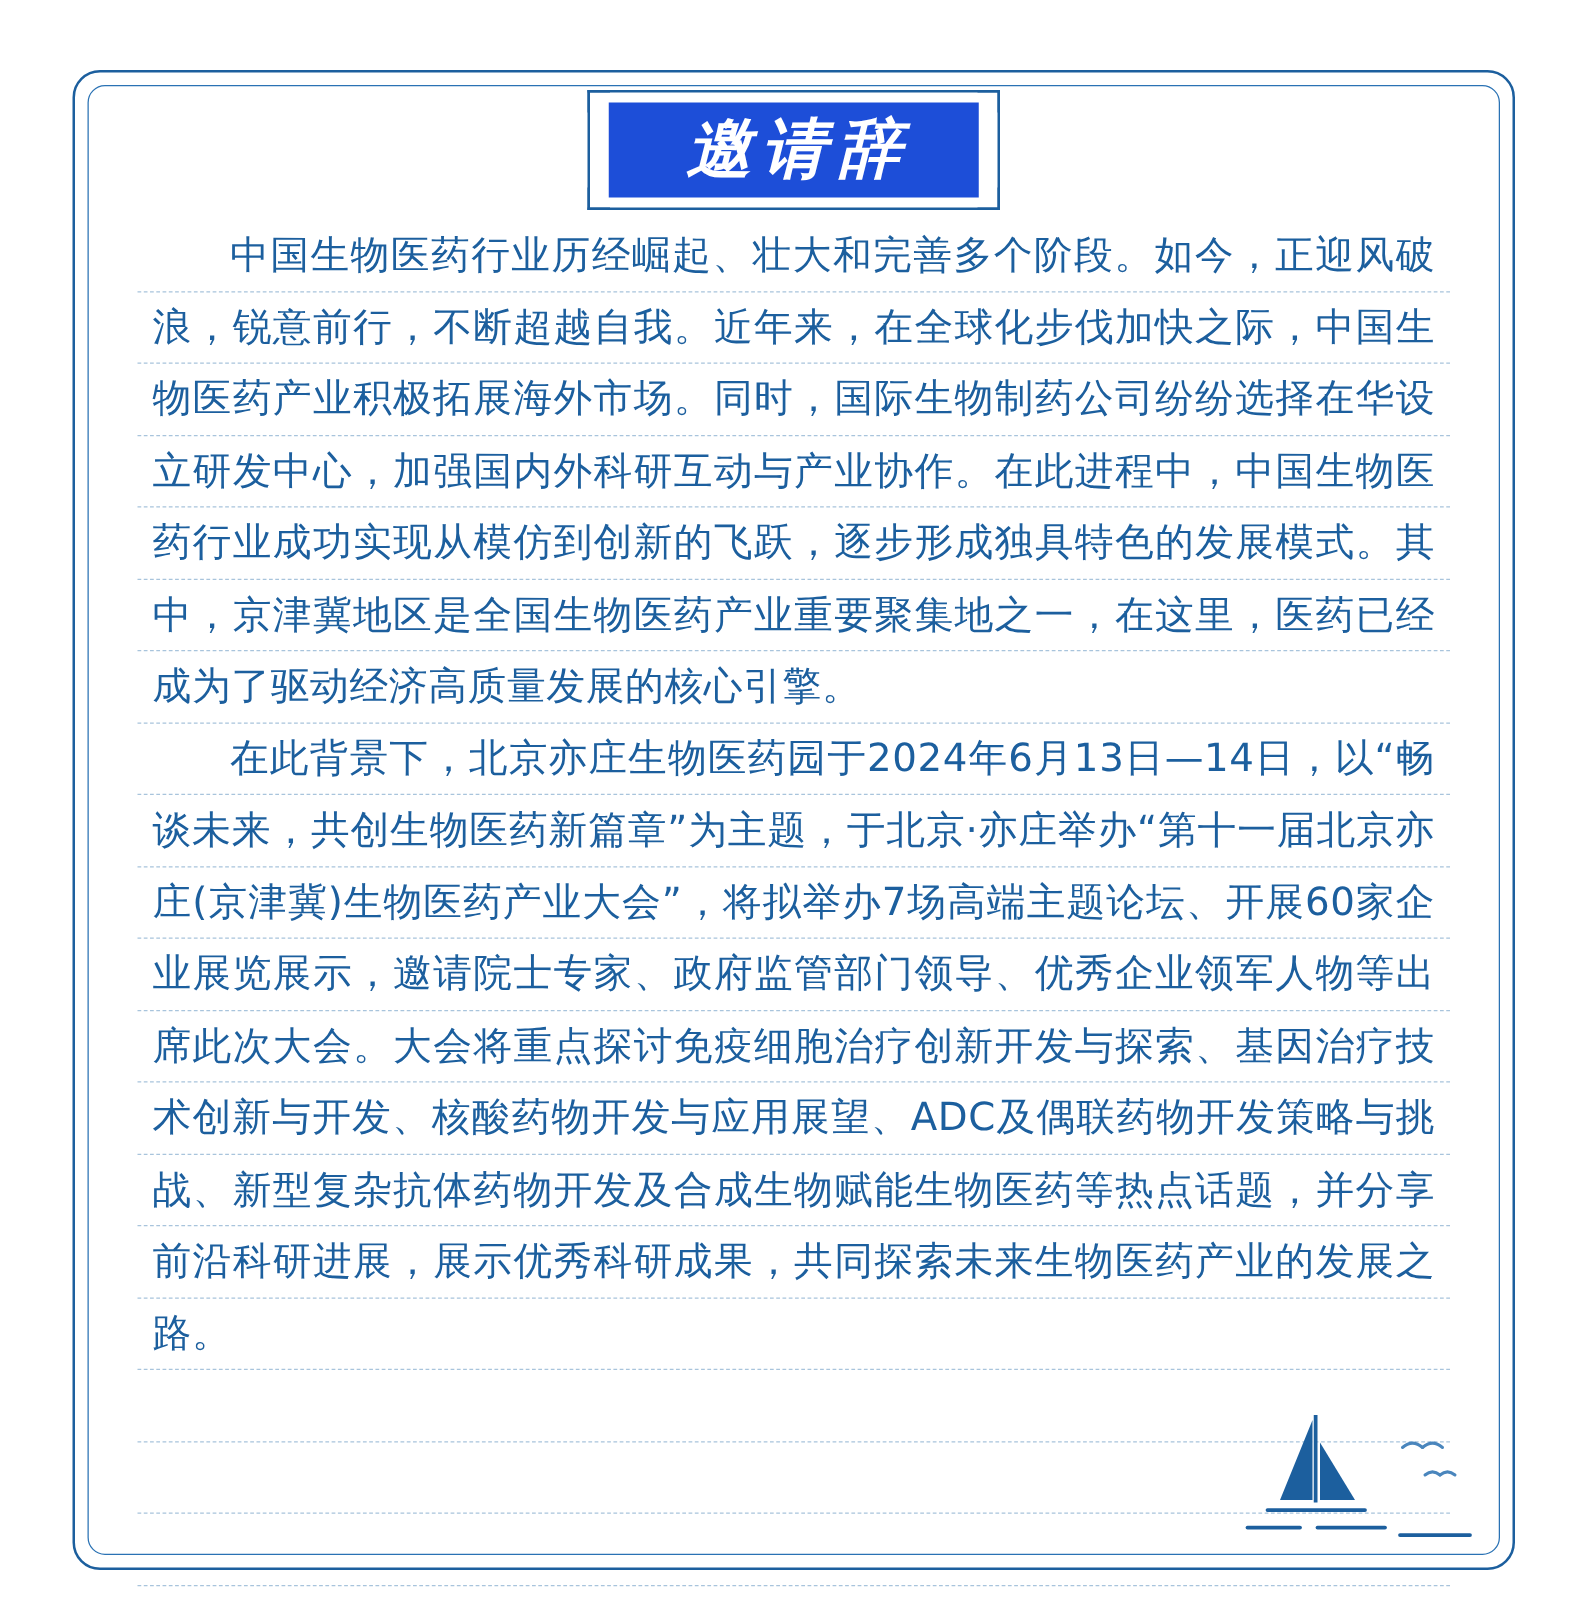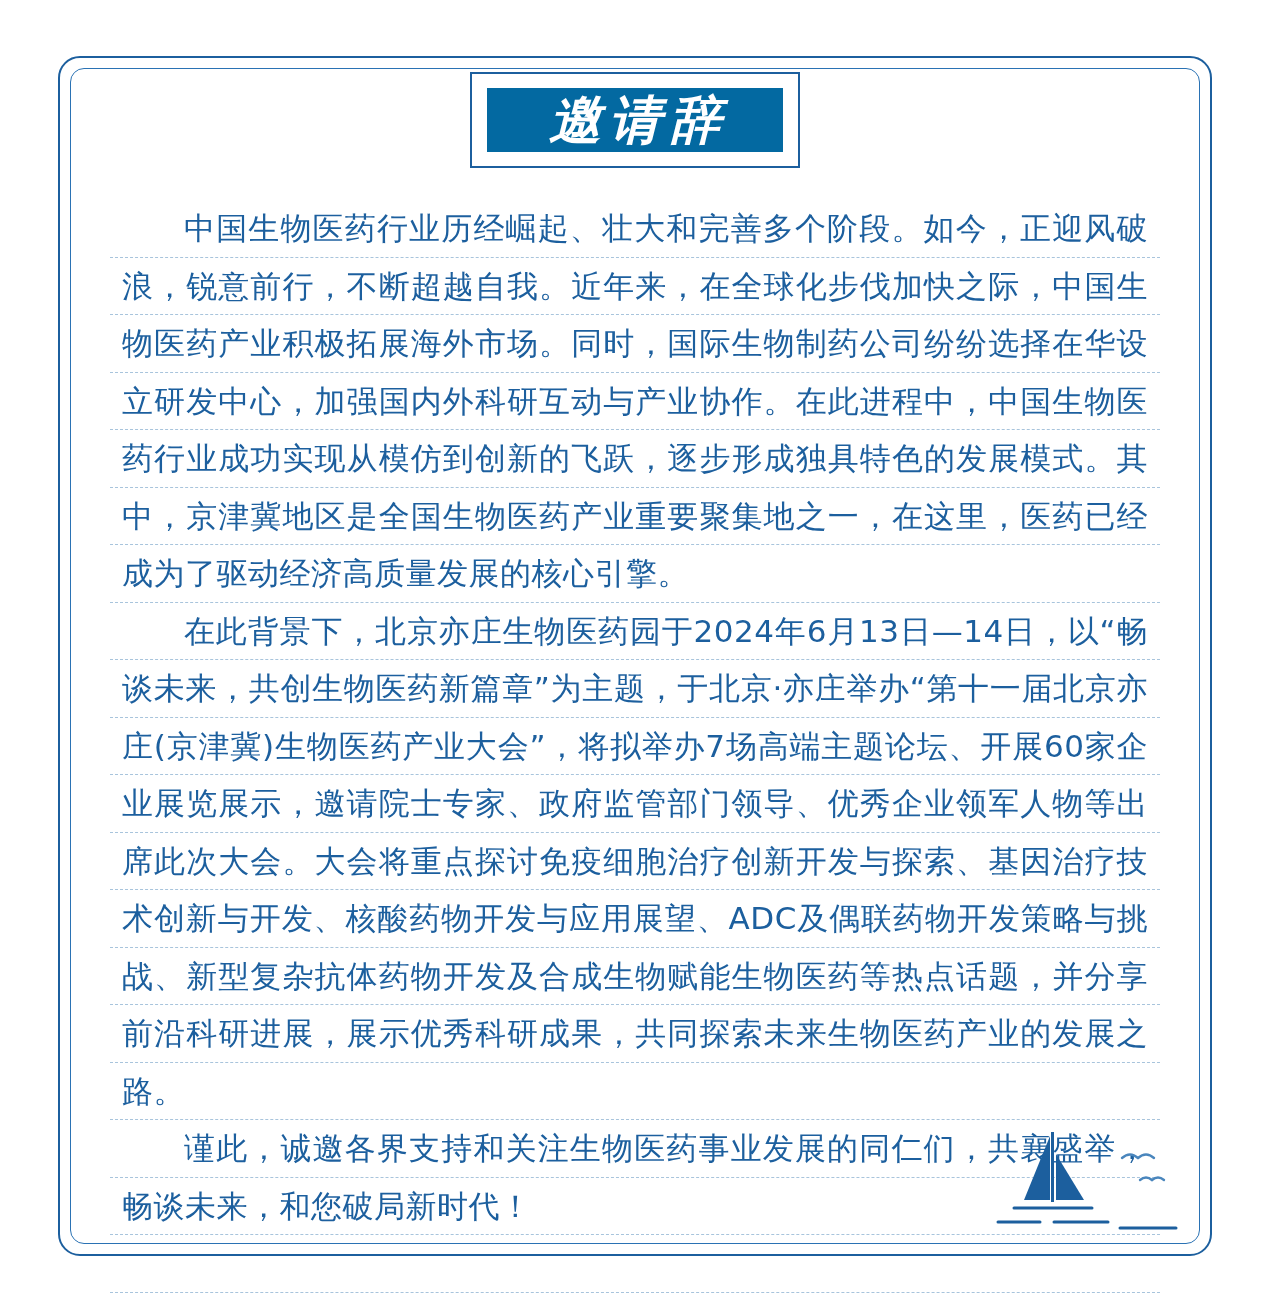--- a/index.html
+++ b/index.html
@@ -71,42 +71,42 @@
     height: 16px;
     border: 2px solid #1c5f9e;
   }
   .title-plaque .corner.tl { left: -2px; top: -2px; border-right: none; border-bottom: none; }
   .title-plaque .corner.tr { right: -2px; top: -2px; border-left: none; border-bottom: none; }
   .title-plaque .corner.bl { left: -2px; bottom: -2px; border-right: none; border-top: none; }
   .title-plaque .corner.br { right: -2px; bottom: -2px; border-left: none; border-top: none; }
 
   .title-inner {
     width: 296px;
-    height: 64px;
-    background: #0369a1;
+    height: 76px;
+    background: #1d4ed8;
     display: flex;
     align-items: center;
     justify-content: center;
   }
   .title-text {
     color: #ffffff;
     font-family: "DejaVu Serif", "Liberation Serif", serif;
     font-size: 52px;
     font-weight: bold;
     letter-spacing: 8px;
     font-style: italic;
     line-height: 1;
     padding-left: 8px;
   }
 
   
   .content {
     position: absolute;
     left: 110px;
-    top: 200px;
+    top: 176px;
     width: 1050px;
     height: 1010px;
   }
 
   .line-row {
     position: relative;
     height: 57.5px;
     border-bottom: 1px dashed #a8c4dc;
     box-sizing: border-box;
   }
@@ -191,21 +191,20 @@
       <div class="line-row"></div>
       <div class="line-row"></div>
       <div class="line-row"></div>
       <div class="line-row"></div>
       <div class="line-row"></div>
     </div>
 
     <div class="text-layer">
       <p class="para indent">中国生物医药行业历经崛起、壮大和完善多个阶段。如今，正迎风破浪，锐意前行，不断超越自我。近年来，在全球化步伐加快之际，中国生物医药产业积极拓展海外市场。同时，国际生物制药公司纷纷选择在华设立研发中心，加强国内外科研互动与产业协作。在此进程中，中国生物医药行业成功实现从模仿到创新的飞跃，逐步形成独具特色的发展模式。其中，京津冀地区是全国生物医药产业重要聚集地之一，在这里，医药已经成为了驱动经济高质量发展的核心引擎。</p>
       <p class="para indent">在此背景下，北京亦庄生物医药园于2024年6月13日—14日，以“畅谈未来，共创生物医药新篇章”为主题，于北京·亦庄举办“第十一届北京亦庄(京津冀)生物医药产业大会”，将拟举办7场高端主题论坛、开展60家企业展览展示，邀请院士专家、政府监管部门领导、优秀企业领军人物等出席此次大会。大会将重点探讨免疫细胞治疗创新开发与探索、基因治疗技术创新与开发、核酸药物开发与应用展望、ADC及偶联药物开发策略与挑战、新型复杂抗体药物开发及合成生物赋能生物医药等热点话题，并分享前沿科研进展，展示优秀科研成果，共同探索未来生物医药产业的发展之路。</p>
-      <p class="para indent">谨此，诚邀各界支持和关注生物医药事业发展的同仁们，共襄盛举，畅谈未来，和您破局新时代！</p>
     </div>
 
   </div>
 
   <div class="boat">
     <svg width="200" height="110" viewBox="0 0 200 110" xmlns="http://www.w3.org/2000/svg">
       <g fill="#1c5f9e">
         <path d="M70 8 L70 72 L44 72 Z"></path>
         <path d="M76 26 L76 72 L104 72 Z"></path>
         <rect x="71" y="4" width="3" height="70"></rect>

